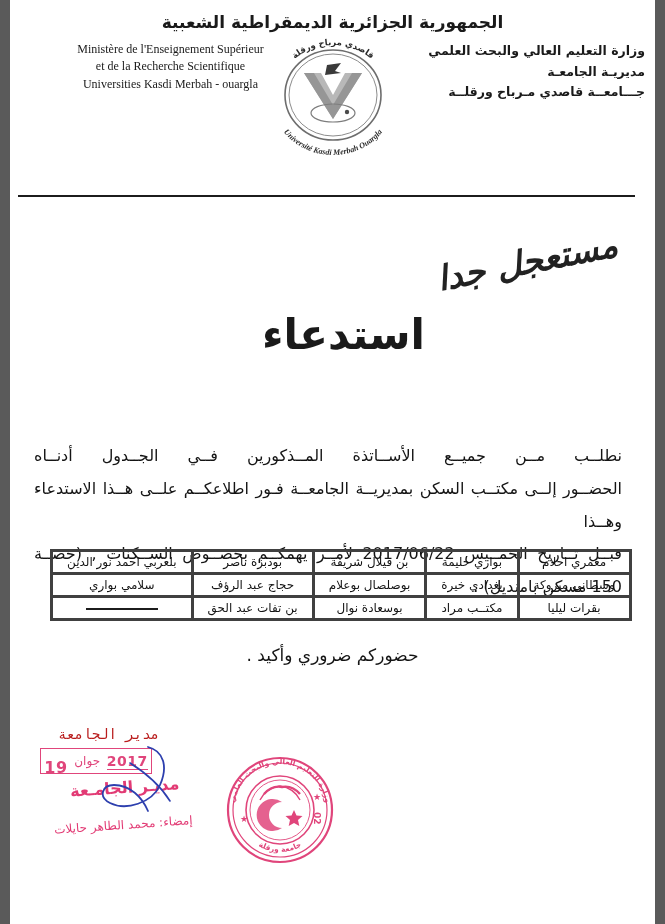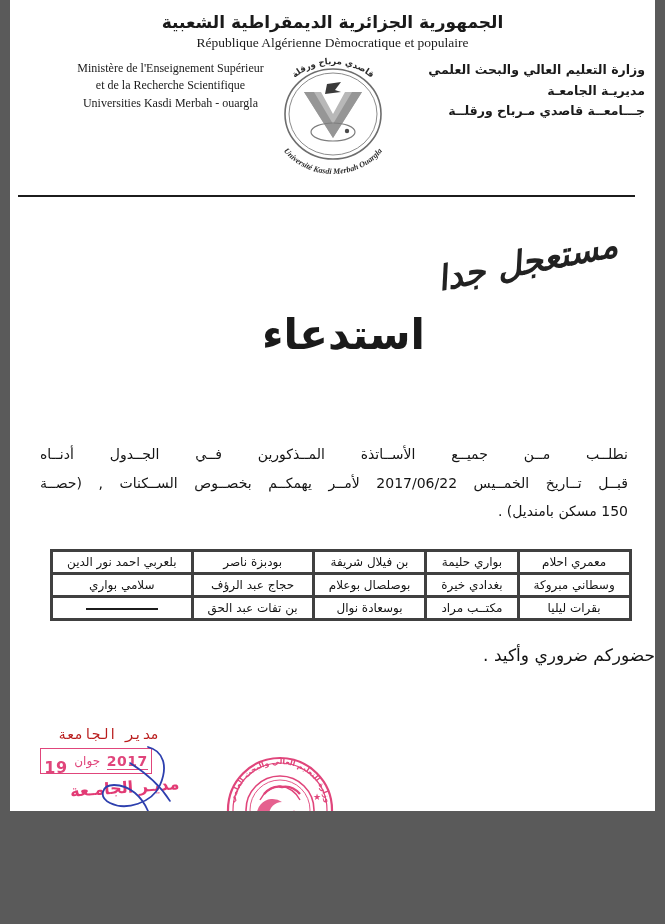--- a/index.html
+++ b/index.html
@@ -9,21 +9,21 @@
   }
   body {
     width: 665px; height: 924px;
     font-family: "DejaVu Sans", "Liberation Sans", sans-serif;
     overflow: hidden;
     position: relative;
   }
   #page {
     position: absolute;
     left: 10px; top: 0px;
-    width: 645px; height: 811px;
+    width: 645px; height: 924px;
     background: #ffffff;
     overflow: hidden;
   }
 
   
   .header {
     position: relative;
     height: 186px;
   }
   .rep-ar {
@@ -110,27 +110,27 @@
     font-weight: bold;
     letter-spacing: 1px;
     color: #1a1a1a;
     direction: rtl;
     padding-left: 22px;
   }
 
   
   .body-text {
     position: absolute;
-    left: 30px; top: 440px;
+    left: 24px; top: 440px;
     width: 588px;
     direction: rtl;
     text-align: justify;
     text-align-last: justify;
     font-family: "DejaVu Sans", sans-serif;
-    font-size: 14px;
+    font-size: 16px;
     line-height: 2.05;
     color: #141414;
   }
   .body-text p { margin: 0; }
 
   
   .names-table {
     position: absolute;
     left: 40px; top: 549px;
     width: 578px;
@@ -154,21 +154,21 @@
     display: inline-block;
     width: 72px;
     border-top: 2px solid #1c1c1c;
     vertical-align: middle;
   }
 
   
   .closing {
     position: absolute;
     left: 0; right: 0; top: 645px;
-    text-align: right;
+    text-align: center;
     direction: rtl;
     font-family: "DejaVu Sans", sans-serif;
     font-size: 17px;
     color: #141414;
   }
 
   
   .sig-title {
     position: absolute;
     left: 48px; top: 726px;
@@ -233,21 +233,20 @@
   }
 </style>
 </head>
 <body>
 
 <div id="page">
 
   <div class="header">
 
     <div class="rep-ar">الجمهورية الجزائرية الديمقراطية الشعبية</div>
-    <div class="rep-fr">République Algérienne Dèmocratique et populaire</div>
 
     <div class="hdr-cols">
 
       <div class="min-fr">
         <div>Ministère de l'Enseignement Supérieur</div>
         <div>et de la Recherche  Scientifique</div>
         <div>Universities Kasdi  Merbah - ouargla</div>
       </div>
 
       <div class="min-ar">
@@ -282,20 +281,21 @@
     </div>
 
     <div class="hrule"></div>
   </div>
 
   <div class="urgent">مستعجل جدا</div>
   <div class="doc-title">استدعاء</div>
 
   <div class="body-text">
     <p>نطلــب مــن جميــع الأســاتذة المــذكورين فــي الجــدول أدنــاه</p>
+    <p>الحضــور إلــى مكتــب السكن بمديريــة الجامعــة فـور اطلاعكــم علــى هــذا الاستدعاء وهــذا</p>
     <p>قبــل تــاريخ الخمــيس 2017/06/22 لأمــر يهمكــم بخصــوص الســكنات  ,  (حصــة</p>
     <p style="text-align-last:right;">150 مسكن بامنديل) .</p>
   </div>
 
   <table class="names-table">
     <tbody>
       <tr>
         <td>معمري احلام</td>
         <td>بواري حليمة</td>
         <td>بن فيلال شريفة</td>

